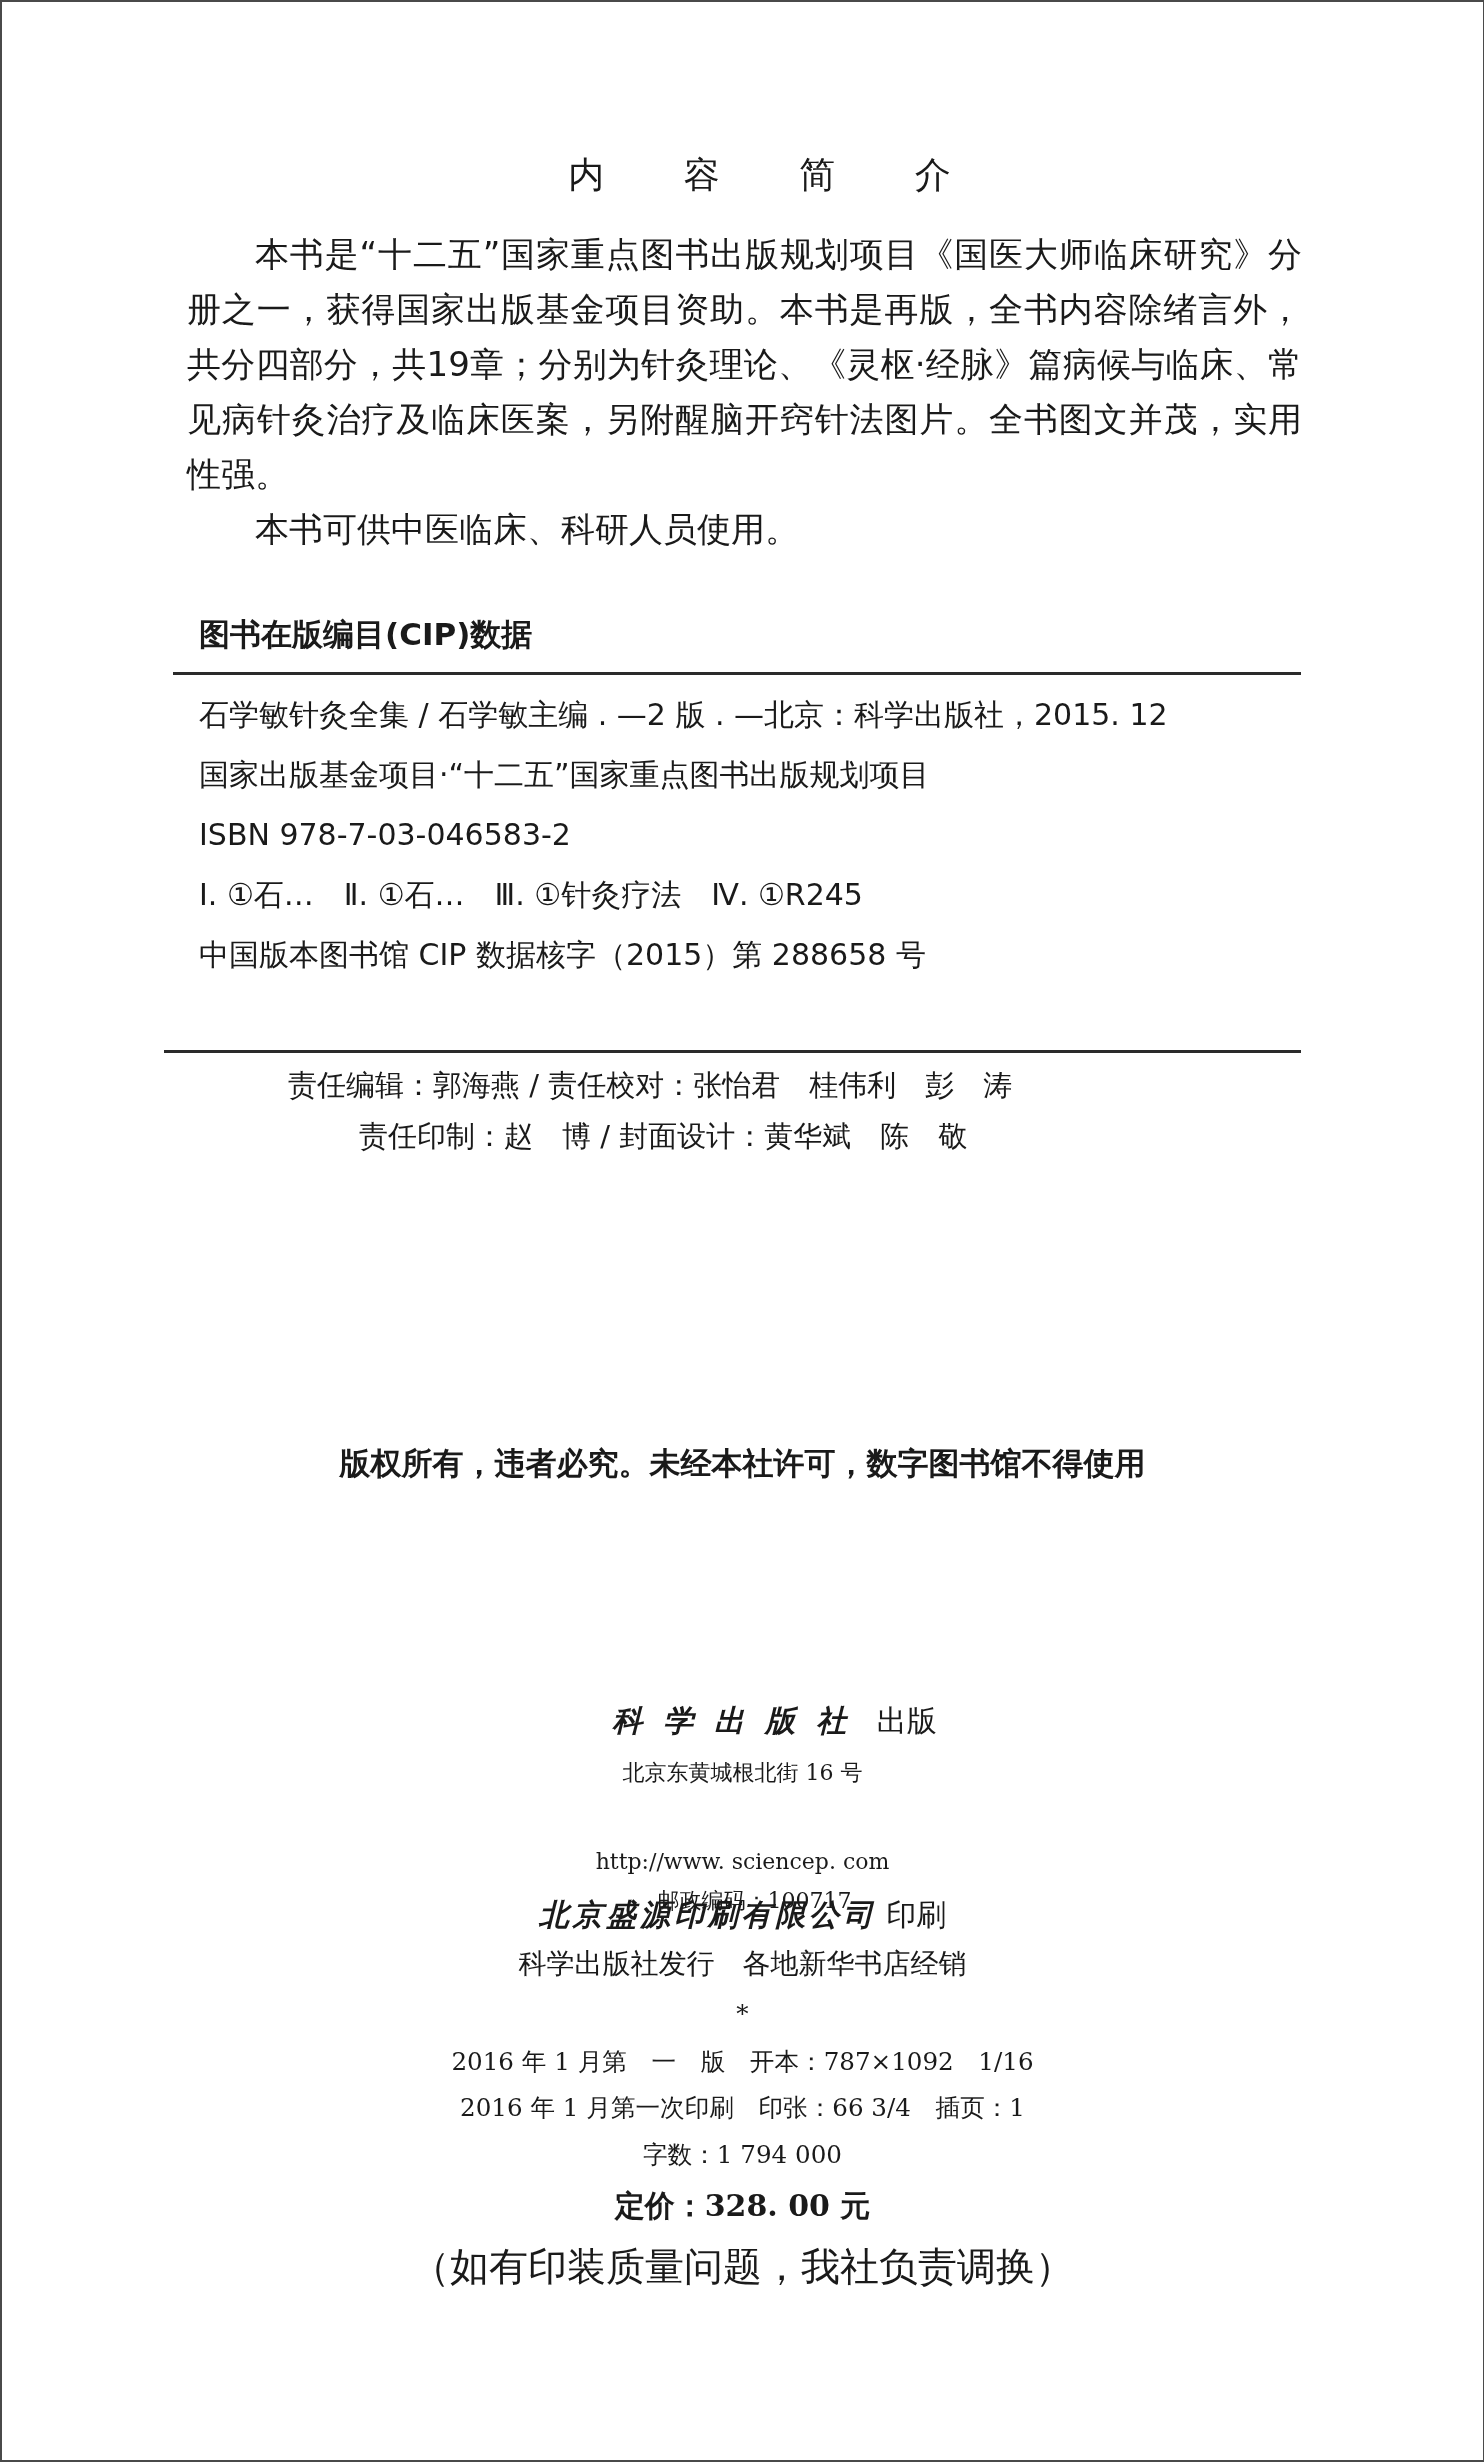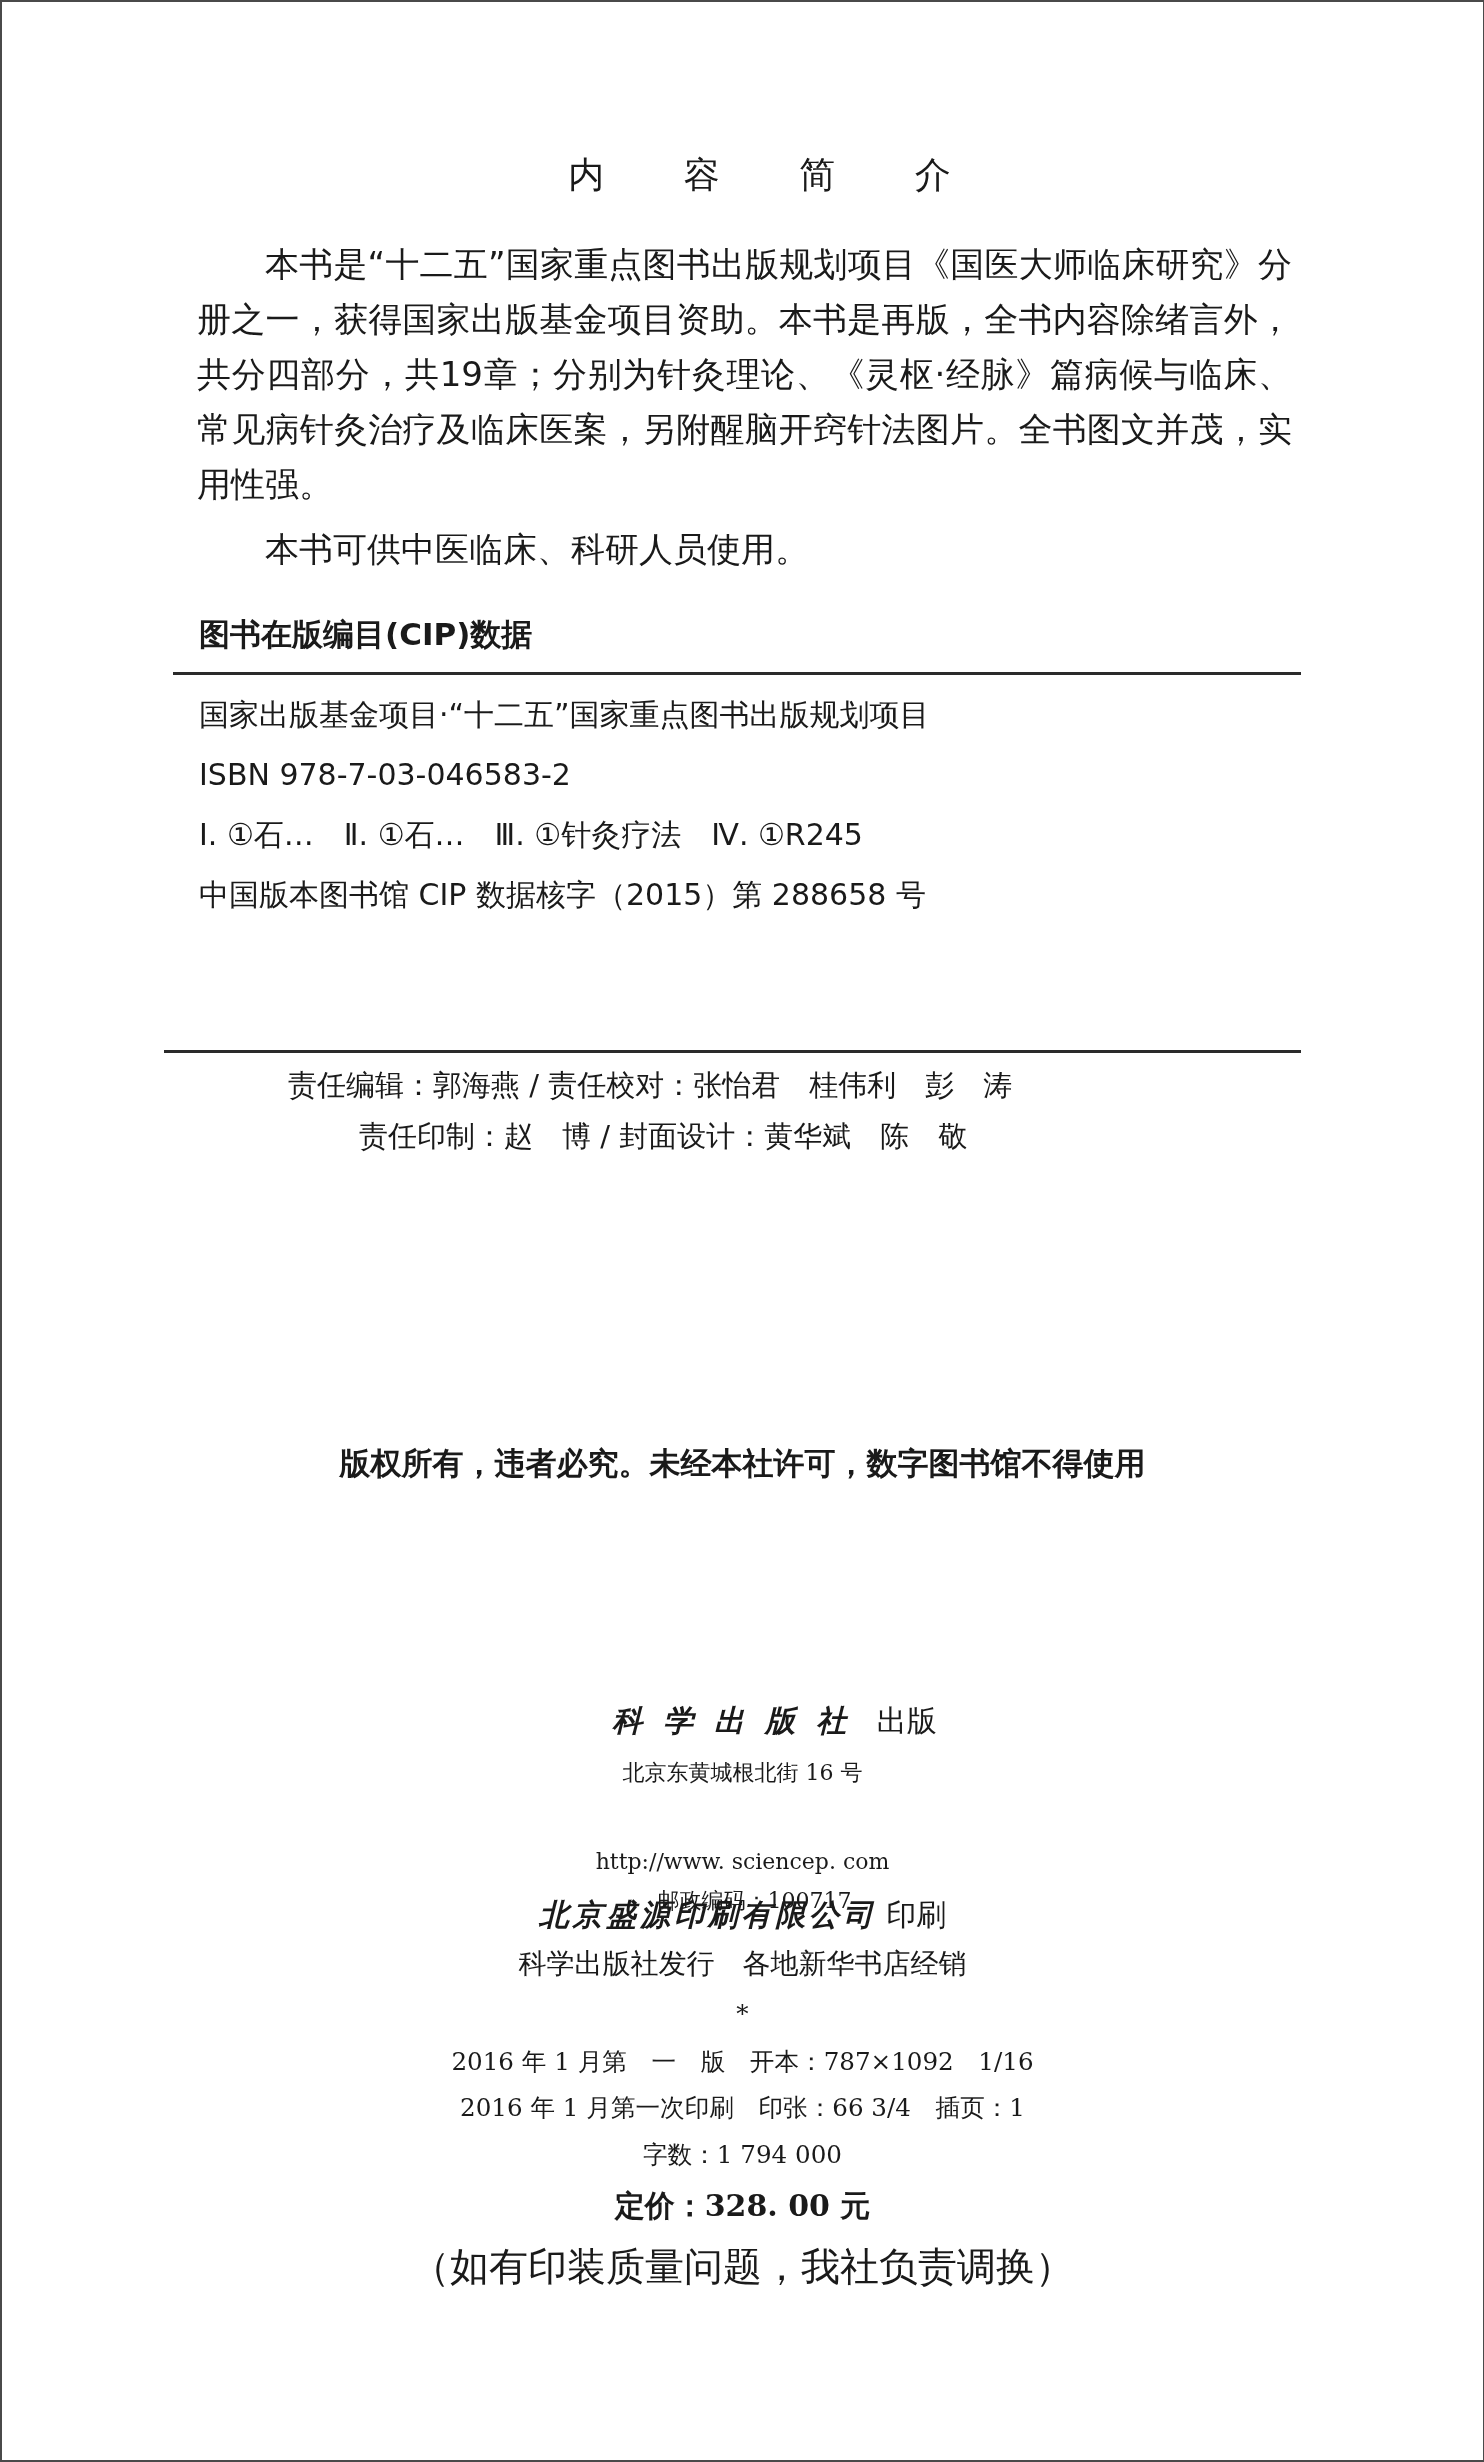--- a/index.html
+++ b/index.html
@@ -11,21 +11,21 @@
   .page-border {
     position: absolute; left: 0; top: 0; width: 1485px; height: 2462px;
     box-sizing: border-box; border: 2.8px solid #4a4a4a;
   }
   .abs { position: absolute; white-space: nowrap; }
   .center { left: 0; width: 1485px; text-align: center; }
 
   .title { top: 151px; font-family: "DejaVu Sans", sans-serif; font-size: 36px; letter-spacing: 34px; font-weight: normal; padding-left: 34px; }
 
   .summary { left: 187px; width: 1115px; top: 227px; font-family: "DejaVu Sans", sans-serif; font-size: 34px; line-height: 55px; text-align: justify; }
-  .summary p { margin: 10px; text-indent: 2em; }
+  .summary p { margin: 0; text-indent: 2em; }
   .summary p.first { text-indent: 2em; }
 
   .cip-heading { left: 199px; top: 614px; font-family: "DejaVu Sans", sans-serif; font-weight: bold; font-size: 31px; }
   .rule { position: absolute; height: 2.8px; background: #2a2a2a; }
   .rule-top { left: 173px; width: 1128px; top: 672px; }
   .rule-bottom { left: 164px; width: 1137px; top: 1050px; }
 
   .cip-lines { left: 199px; top: 685px; font-family: "DejaVu Sans", sans-serif; font-size: 30px; }
   .cip-lines div { height: 60px; line-height: 60px; white-space: nowrap; }
 
@@ -61,20 +61,21 @@
 
 <div class="abs summary" style="white-space: normal;">
   <p class="first">本书是“十二五”国家重点图书出版规划项目《国医大师临床研究》分册之一，获得国家出版基金项目资助。本书是再版，全书内容除绪言外，共分四部分，共19章；分别为针灸理论、《灵枢·经脉》篇病候与临床、常见病针灸治疗及临床医案，另附醒脑开窍针法图片。全书图文并茂，实用性强。</p>
   <p>本书可供中医临床、科研人员使用。</p>
 </div>
 
 <div class="abs cip-heading">图书在版编目(CIP)数据</div>
 <div class="rule rule-top"></div>
 
 <div class="abs cip-lines">
+  <div>石学敏针灸全集 / 石学敏主编 . —2 版 . —北京：科学出版社，2015. 12</div>
   <div>国家出版基金项目·“十二五”国家重点图书出版规划项目</div>
   <div>ISBN 978-7-03-046583-2</div>
   <div>Ⅰ. ①石…　Ⅱ. ①石…　Ⅲ. ①针灸疗法　Ⅳ. ①R245</div>
   <div>中国版本图书馆 CIP 数据核字（2015）第 288658 号</div>
 </div>
 
 <div class="rule rule-bottom"></div>
 
 <div class="abs staff staff1">责任编辑：郭海燕 / 责任校对：张怡君　桂伟利　彭　涛</div>
 <div class="abs staff staff2">责任印制：赵　博 / 封面设计：黄华斌　陈　敬</div>

